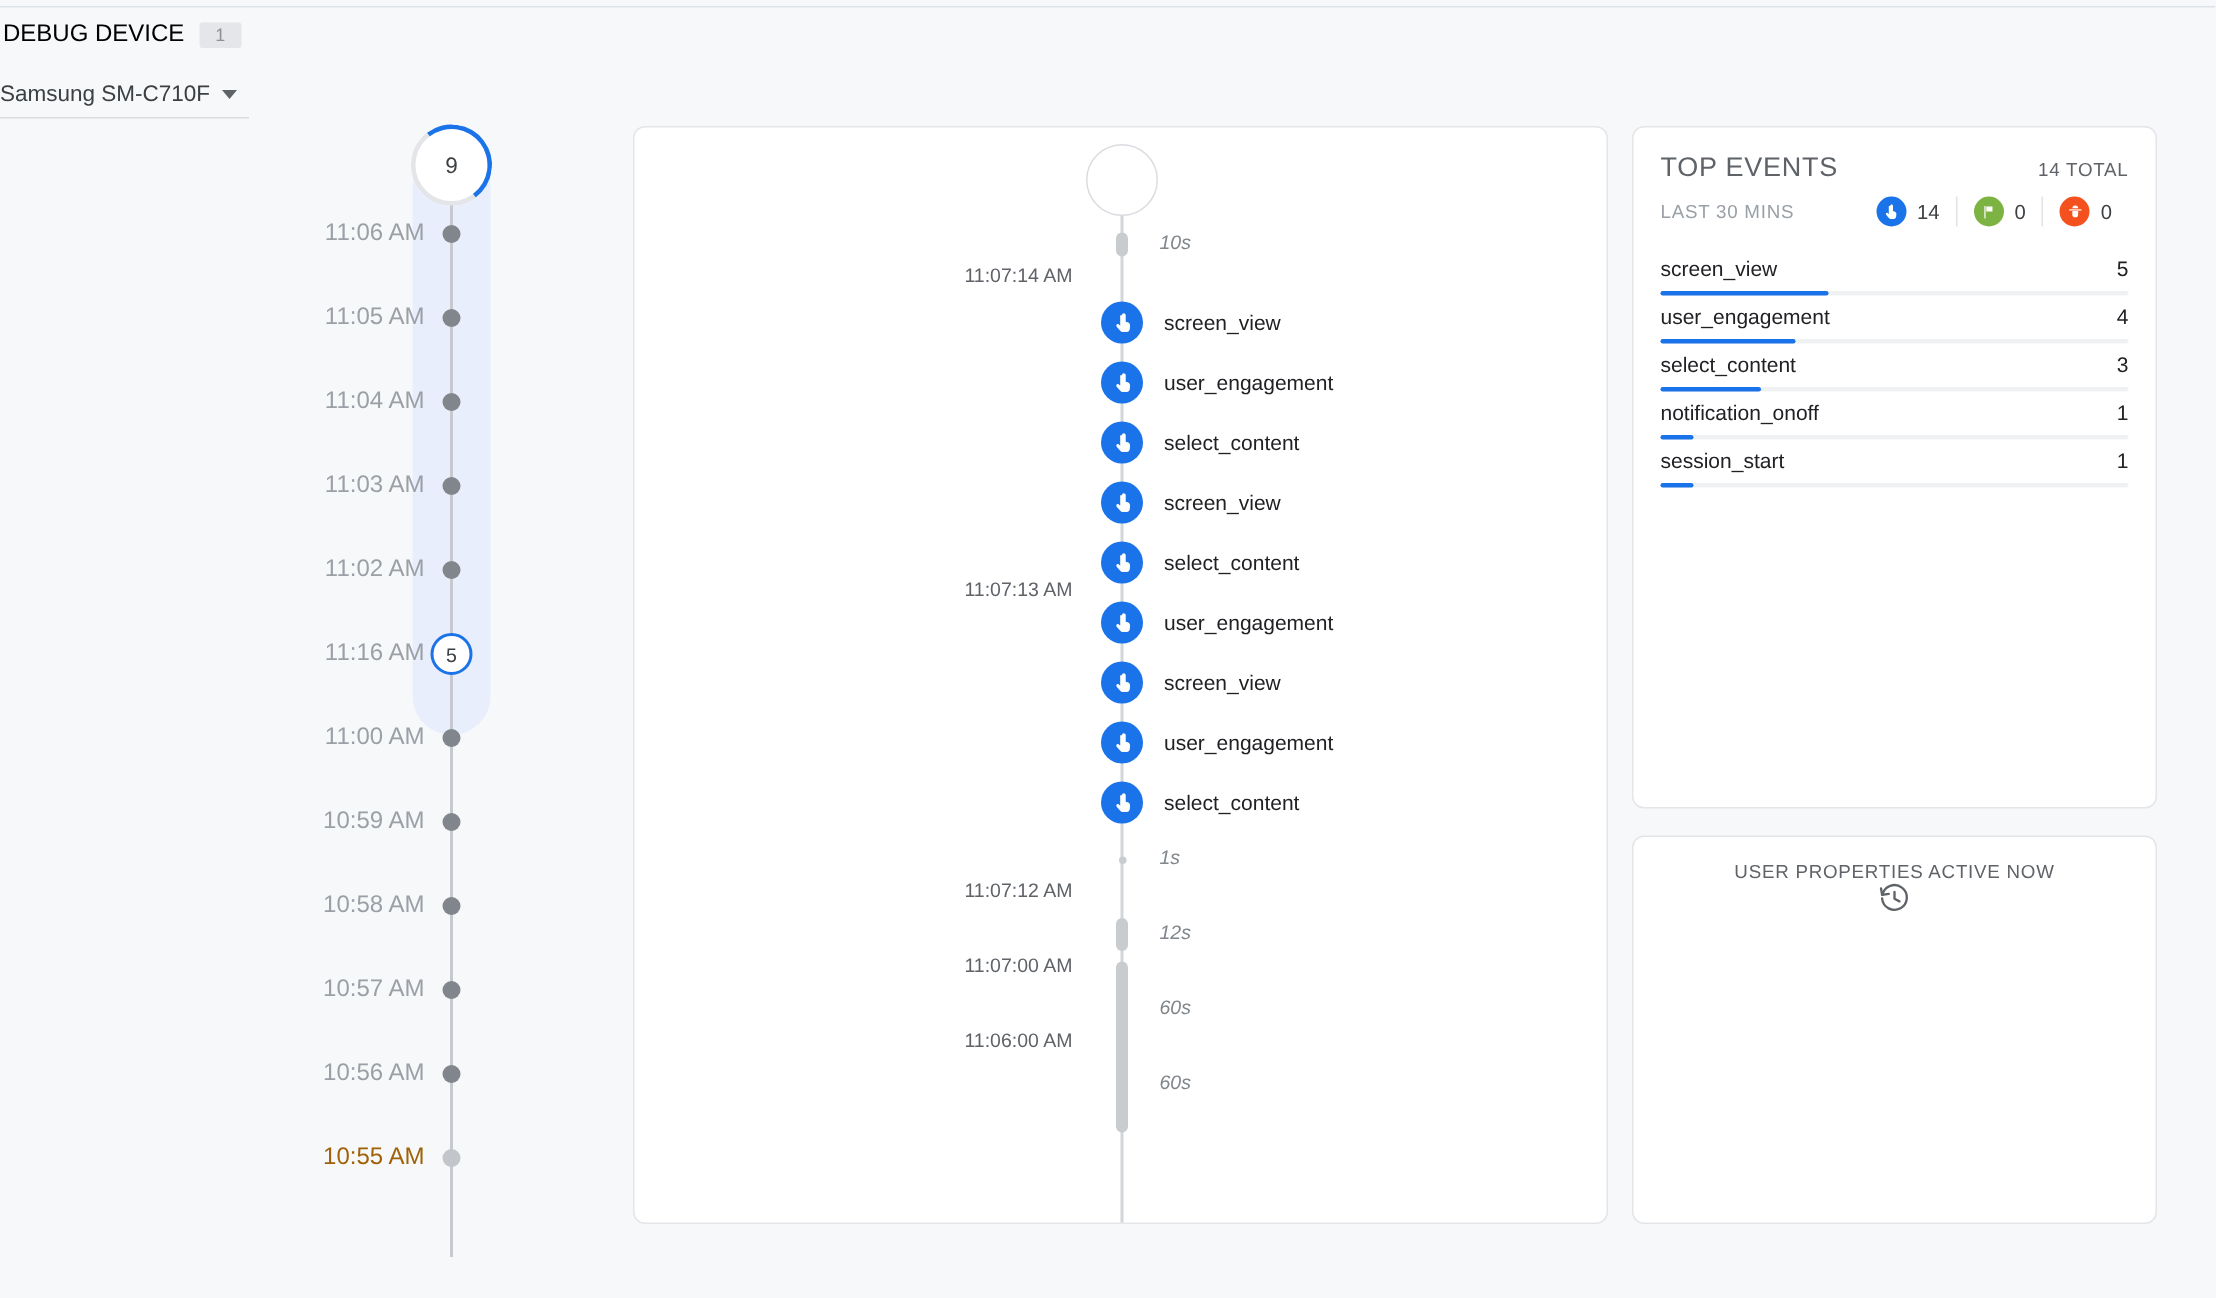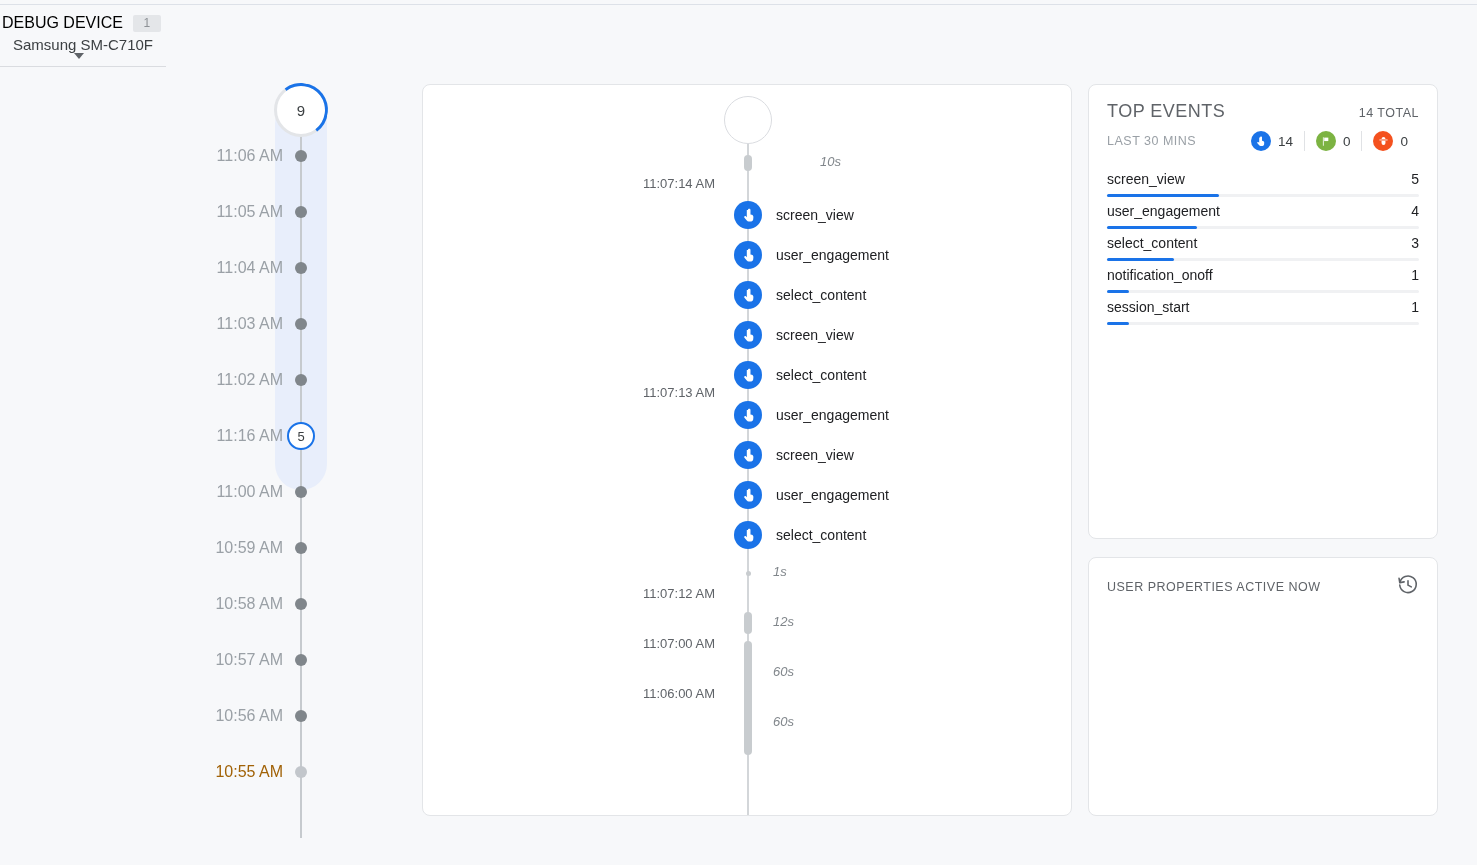--- a/index.html
+++ b/index.html
@@ -43,28 +43,27 @@
     color: #8d9196;
     font-size: 12px;
     border-radius: 2px;
     min-width: 28px;
     height: 17px;
     line-height: 17px;
     text-align: center;
     padding: 0 6px;
   }
   .dd-select {
-    margin-top: 4px;
+    margin-top: 22px;
     position: relative;
     width: 166px;
     border-bottom: 1px solid #dadce0;
     padding-bottom: 7px;
     display: flex;
     align-items: center;
-    flex-direction: column;
   }
   .dd-value {
     font-size: 15px;
     color: #3c4043;
     flex: 1;
   }
   .dd-caret {
     width: 0; height: 0;
     border-left: 5px solid transparent;
     border-right: 5px solid transparent;
@@ -319,20 +318,21 @@
     height: 3px;
     background: #1a73e8;
     border-radius: 2px;
   }
 
   
   .up-head {
     display: flex;
     align-items: center;
     justify-content: space-between;
+    flex-direction: column;
   }
   .up-title {
     font-size: 12.5px;
     letter-spacing: 0.5px;
     color: #5f6368;
     text-transform: uppercase;
   }
   .up-row {
     margin-top: 38px;
     display: flex;
@@ -423,21 +423,21 @@
         </div>
       </div>
   </div>
 
   <div class="card card-stream">
     <div class="stream">
       <div class="st-spine"></div>
       <div class="st-head-circle"></div>
       <div id="stream-items">
           <div class="st-gapbar" style="top: 70px; height: 16px;"></div>
-          <div class="st-gaplabel" style="top: 69px; margin-left: 47px;">10s</div>
+          <div class="st-gaplabel" style="top: 69px;">10s</div>
           <div class="st-timestamp" style="top: 91px;">11:07:14 AM</div>
           <div class="st-event" style="top: 116px;">
             <span class="st-ev-icon">
               <svg width="17" height="17" viewBox="0 0 24 24">
                 <path fill="#ffffff" d="M11.2 4.4c0-1 .8-1.8 1.8-1.8s1.8.8 1.8 1.8v6.1l1.9.6c1.4.45 2.3 1.8 2.2 3.25l-.3 3.3c-.13 1.5-1.4 2.65-2.9 2.65h-3.5c-1 0-1.95-.45-2.6-1.2l-3.3-3.9c-.55-.65-.45-1.65.25-2.15.6-.45 1.45-.35 1.95.2l1.1 1.2V4.4z"></path>
               </svg>
             </span>
             <span class="st-ev-label">screen_view</span>
           </div>
           <div class="st-event" style="top: 156px;">

